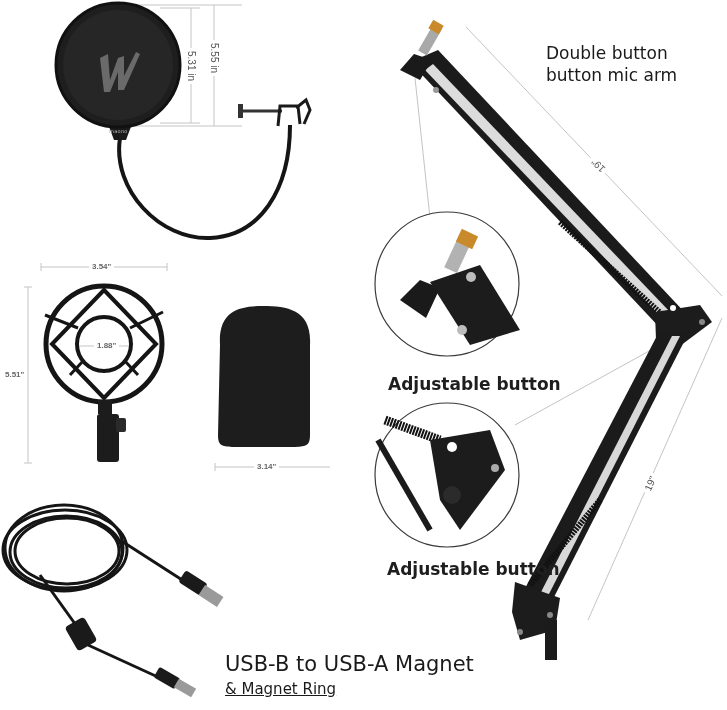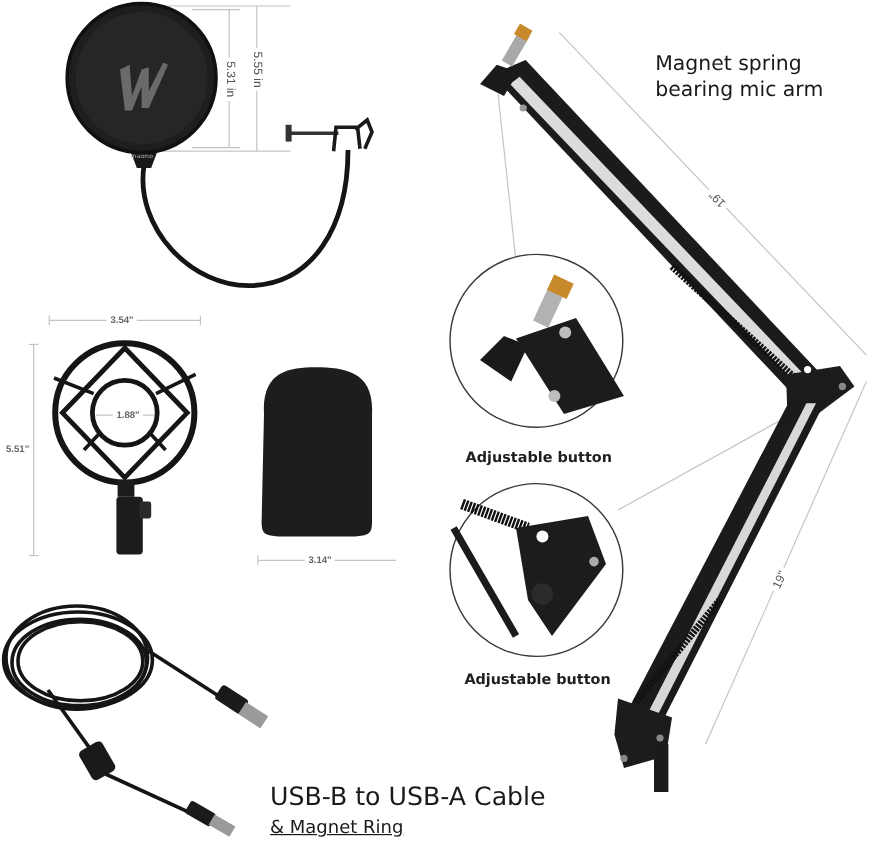--- a/index.html
+++ b/index.html
@@ -1,20 +1,20 @@
 <!DOCTYPE html>
 <html><head>
 <meta charset="utf-8">
 <style>
   html, body { margin: 0; padding: 0; background: #ffffff; }
   body { width: 727px; height: 710px; position: relative; overflow: hidden; font-family: "DejaVu Sans", sans-serif; }
   .abs { position: absolute; }
   .title { color: #1a1a1a; font-family: "DejaVu Sans", sans-serif; }
   .dim { color: #666; font-size: 8px; font-family: "Liberation Sans", sans-serif; font-weight: bold; background: #fff; padding: 0 3px; }
-  .label-btn { font-size: 12px; font-weight: bold; color: #1e1e1e; font-family: "DejaVu Sans", sans-serif; }
+  .label-btn { font-size: 17px; font-weight: bold; color: #1e1e1e; font-family: "DejaVu Sans", sans-serif; }
   svg { position: absolute; overflow: visible; }
 </style>
 </head>
 <body>
 
 <div>
   <svg width="727" height="710" style="left:0;top:0;">
 
     <line x1="120" y1="5" x2="242" y2="5" stroke="#c4c4c4" stroke-width="1"></line>
     <line x1="130" y1="126" x2="242" y2="126" stroke="#c4c4c4" stroke-width="1"></line>
@@ -93,21 +93,21 @@
     </g>
     <path d="M120,540 L190,585" stroke="#151515" stroke-width="3"></path>
     <rect x="180" y="576" width="26" height="14" rx="3" transform="rotate(33 193 583)" fill="#1a1a1a"></rect>
     <rect x="200" y="590" width="22" height="12" transform="rotate(33 211 596)" fill="#9a9a9a"></rect>
     <path d="M40,575 L78,628" stroke="#151515" stroke-width="3"></path>
     <rect x="70" y="620" width="22" height="28" rx="4" transform="rotate(-30 81 634)" fill="#1a1a1a"></rect>
     <path d="M88,645 L160,678" stroke="#151515" stroke-width="3"></path>
     <rect x="155" y="672" width="24" height="12" rx="2" transform="rotate(30 167 678)" fill="#1a1a1a"></rect>
     <rect x="175" y="683" width="20" height="10" transform="rotate(30 185 688)" fill="#9a9a9a"></rect>
   </svg>
-  <div class="abs title" style="left:225px;top:652px;font-size:21px;">USB-B to USB-A Cable</div>
+  <div class="abs title" style="left:225px;top:652px;font-size:21px;">USB-B to USB-A Magnet</div>
   <div class="abs title" style="left:225px;top:680px;font-size:15px;text-decoration:underline;">&amp; Magnet Ring</div>
 </div>
 
 <div>
   <svg width="727" height="710" style="left:0;top:0;">
 
     <line x1="466" y1="27" x2="722" y2="296" stroke="#c4c4c4" stroke-width="1"></line>
     <line x1="722" y1="318" x2="588" y2="620" stroke="#c4c4c4" stroke-width="1"></line>
 
     <line x1="415" y1="78" x2="430" y2="218" stroke="#c4c4c4" stroke-width="1"></line>
@@ -144,19 +144,19 @@
     <circle cx="462" cy="330" r="5" fill="#bdbdbd"></circle>
 
     <circle cx="447" cy="475" r="72" fill="#fff" stroke="#3a3a3a" stroke-width="1.2"></circle>
     <path d="M385,420 L440,440" stroke="#111" stroke-width="9" stroke-dasharray="2 1"></path>
     <path d="M378,440 L430,530" stroke="#1b1b1b" stroke-width="6"></path>
     <path d="M430,440 L490,430 L505,470 L460,530 L440,500 Z" fill="#1c1c1c"></path>
     <circle cx="452" cy="447" r="5" fill="#fff"></circle>
     <circle cx="495" cy="468" r="4" fill="#aaa"></circle>
     <ellipse cx="452" cy="495" rx="9" ry="9" fill="#2b2b2b"></ellipse>
   </svg>
-  <div class="abs title" style="left:546px;top:43px;font-size:17px;">Magnet spring</div>
-  <div class="abs title" style="left:546px;top:65px;font-size:17px;">bearing mic arm</div>
+  <div class="abs title" style="left:546px;top:43px;font-size:17px;">Double button</div>
+  <div class="abs title" style="left:546px;top:65px;font-size:17px;">button mic arm</div>
   <span class="abs dim" style="left:588px;top:160px;font-size:10px;font-weight:normal;color:#555;transform:rotate(225deg);">19"</span>
   <span class="abs dim" style="left:640px;top:478px;font-size:10px;font-weight:normal;color:#555;transform:rotate(-65deg);">19"</span>
   <div class="abs label-btn" style="left:388px;top:374px;">Adjustable button</div>
   <div class="abs label-btn" style="left:387px;top:559px;">Adjustable button</div>
 </div>
 
 </body></html>

